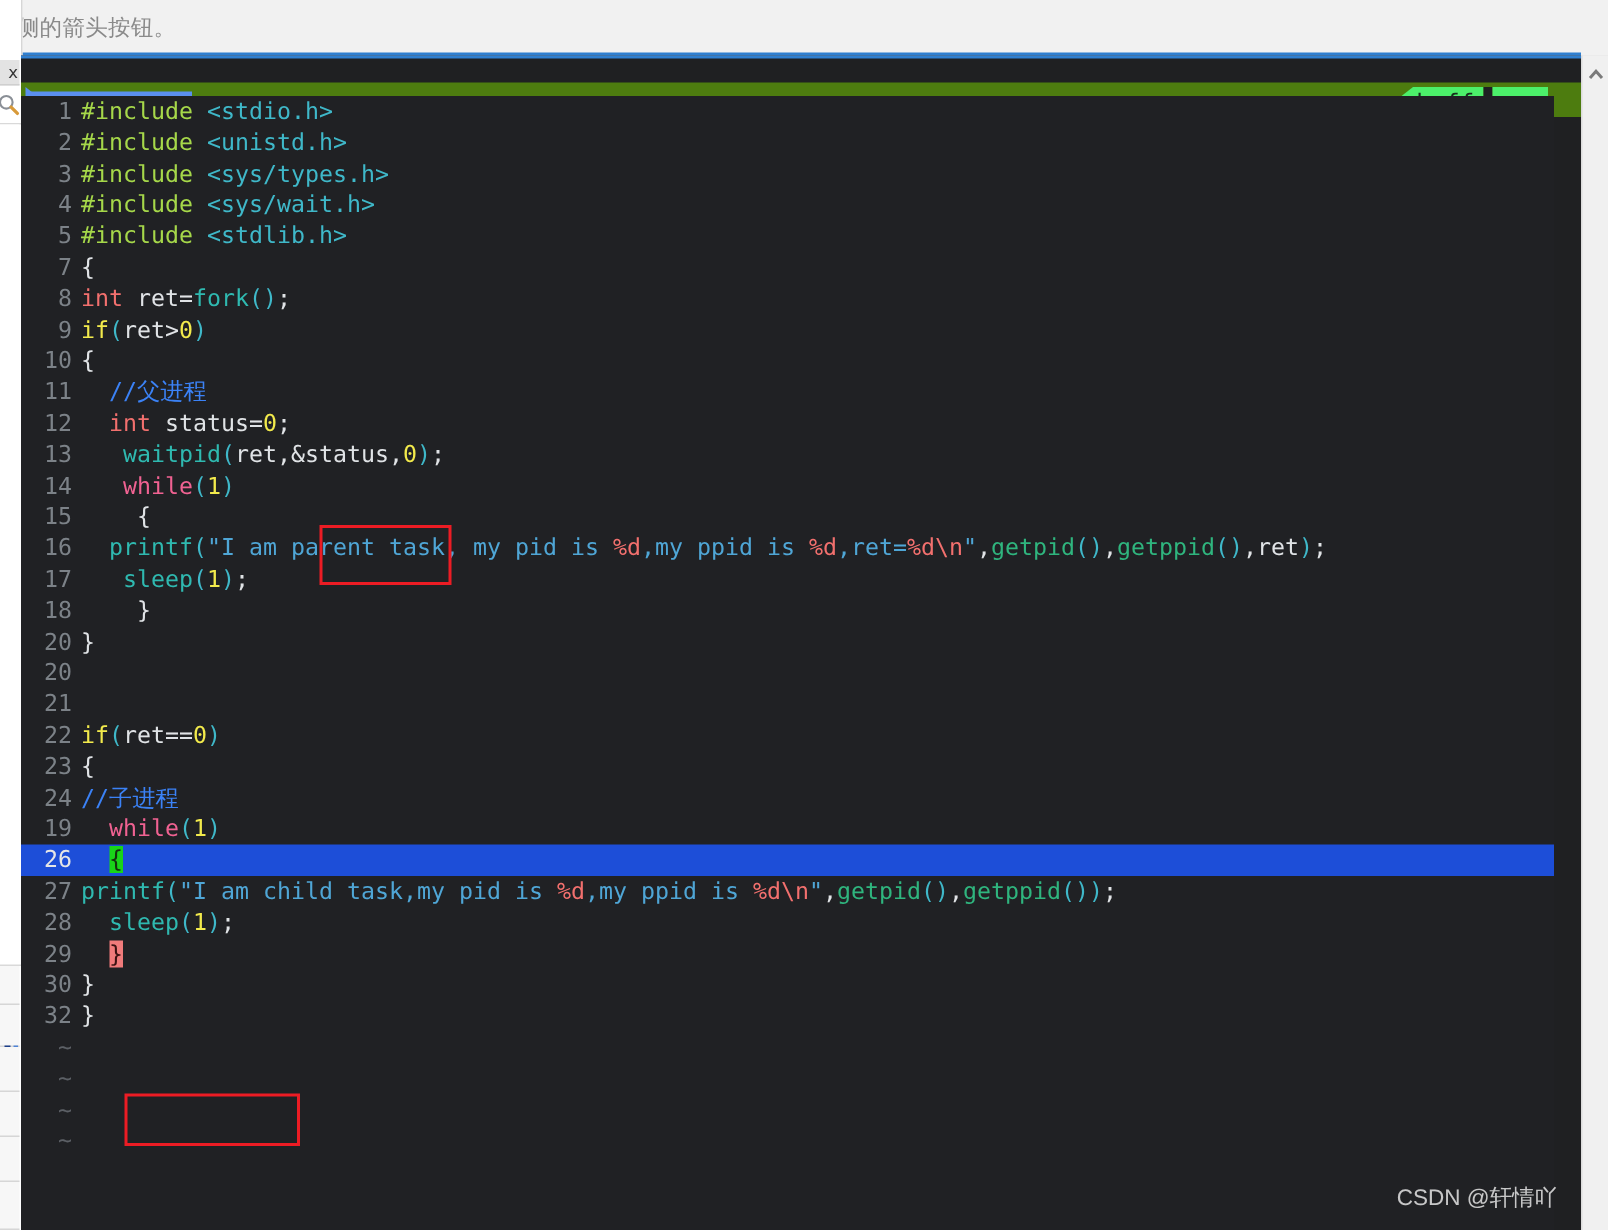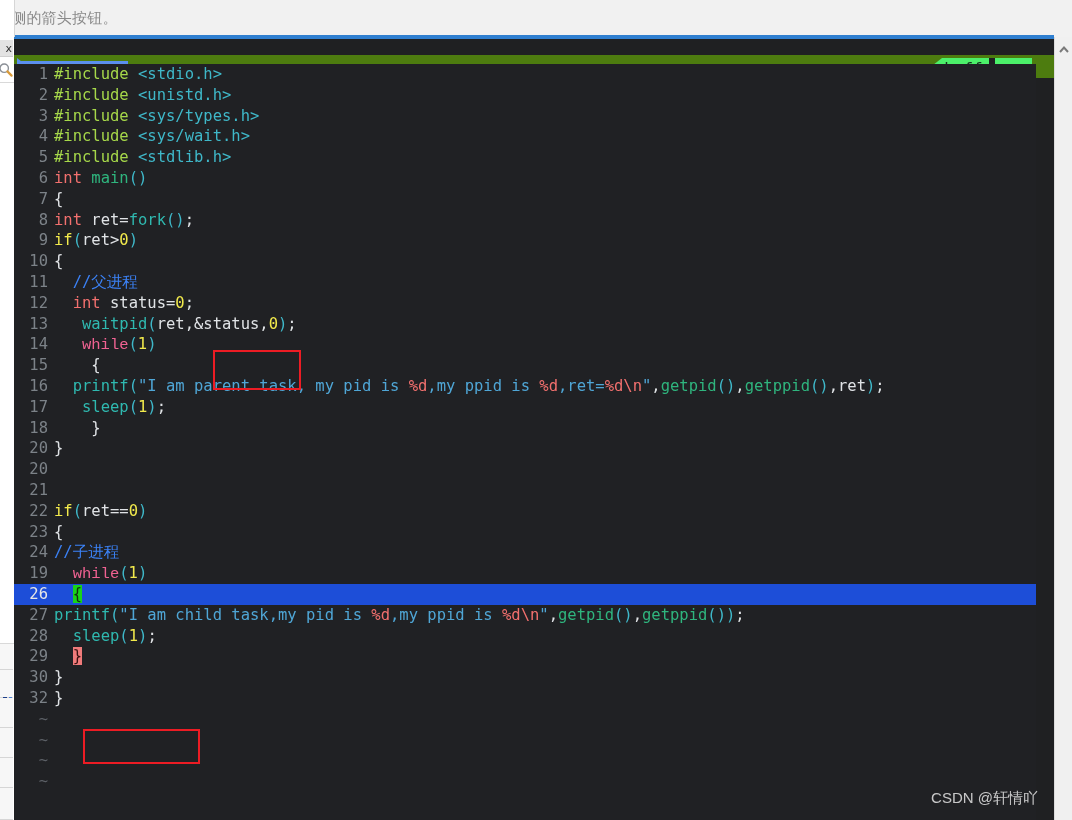--- a/index.html
+++ b/index.html
@@ -164,21 +164,21 @@
   .code-text { color: #d6d9dd; }
 
   
   .t-pre    { color: #a6d84a; }   
   .t-hdr    { color: #3fb8c9; }   
   .t-type   { color: #f2706e; }   
   .t-fn     { color: #2fb57e; }   
   .t-call   { color: #2fb9b0; }   
   .t-punct  { color: #3fb8c9; }   
   .t-kw     { color: #f2ea4c; }   
-  .t-kw2    { color: #f06292; font-family: Liberation Mono, monospace; }   
+  .t-kw2    { color: #f06292; }   
   .t-num    { color: #f2ea4c; }   
   .t-comment{ color: #3b82f6; }   
   .t-str    { color: #4fa6d6; }   
   .t-fmt    { color: #f2706e; }   
   .t-plain  { color: #e0e3e6; }   
   .t-op     { color: #e0e3e6; }
 
   
   .hl-green { background: #19d419; color: #14300f; }
   .hl-red   { background: #f07b7b; color: #3a1212; }
@@ -270,21 +270,20 @@
         <span class="status-rs">rs</span>
       </div>
     </div>
 
     <div class="code-area" id="code-area">
         <div class="code-line"><span class="lnum">1</span><span class="code-text"><span class="t-pre">#include </span><span class="t-hdr">&lt;stdio.h&gt;</span></span></div>
         <div class="code-line"><span class="lnum">2</span><span class="code-text"><span class="t-pre">#include </span><span class="t-hdr">&lt;unistd.h&gt;</span></span></div>
         <div class="code-line"><span class="lnum">3</span><span class="code-text"><span class="t-pre">#include </span><span class="t-hdr">&lt;sys/types.h&gt;</span></span></div>
         <div class="code-line"><span class="lnum">4</span><span class="code-text"><span class="t-pre">#include </span><span class="t-hdr">&lt;sys/wait.h&gt;</span></span></div>
         <div class="code-line"><span class="lnum">5</span><span class="code-text"><span class="t-pre">#include </span><span class="t-hdr">&lt;stdlib.h&gt;</span></span></div>
-        <div class="code-line"><span class="lnum">6</span><span class="code-text"><span class="t-type">int </span><span class="t-fn">main</span><span class="t-punct">()</span></span></div>
         <div class="code-line"><span class="lnum">7</span><span class="code-text"><span class="t-plain">{</span></span></div>
         <div class="code-line"><span class="lnum">8</span><span class="code-text"><span class="t-type">int </span><span class="t-plain">ret</span><span class="t-op">=</span><span class="t-call">fork</span><span class="t-punct">()</span><span class="t-plain">;</span></span></div>
         <div class="code-line"><span class="lnum">9</span><span class="code-text"><span class="t-kw">if</span><span class="t-punct">(</span><span class="t-plain">ret&gt;</span><span class="t-num">0</span><span class="t-punct">)</span></span></div>
         <div class="code-line"><span class="lnum">10</span><span class="code-text"><span class="t-plain">{</span></span></div>
         <div class="code-line"><span class="lnum">11</span><span class="code-text"><span class="t-comment">  //父进程</span></span></div>
         <div class="code-line"><span class="lnum">12</span><span class="code-text"><span class="t-plain">  </span><span class="t-type">int </span><span class="t-plain">status</span><span class="t-op">=</span><span class="t-num">0</span><span class="t-plain">;</span></span></div>
         <div class="code-line"><span class="lnum">13</span><span class="code-text"><span class="t-plain">   </span><span class="t-call">waitpid</span><span class="t-punct">(</span><span class="t-plain">ret,&amp;status,</span><span class="t-num">0</span><span class="t-punct">)</span><span class="t-plain">;</span></span></div>
         <div class="code-line"><span class="lnum">14</span><span class="code-text"><span class="t-plain">   </span><span class="t-kw2">while</span><span class="t-punct">(</span><span class="t-num">1</span><span class="t-punct">)</span></span></div>
         <div class="code-line"><span class="lnum">15</span><span class="code-text"><span class="t-plain">    {</span></span></div>
         <div class="code-line"><span class="lnum">16</span><span class="code-text"><span class="t-plain">  </span><span class="t-call">printf</span><span class="t-punct">(</span><span class="t-str">"I am parent task, my pid is </span><span class="t-fmt">%d</span><span class="t-str">,my ppid is </span><span class="t-fmt">%d</span><span class="t-str">,ret=</span><span class="t-fmt">%d</span><span class="t-fmt">\n</span><span class="t-str">"</span><span class="t-plain">,</span><span class="t-fn">getpid</span><span class="t-punct">()</span><span class="t-plain">,</span><span class="t-fn">getppid</span><span class="t-punct">()</span><span class="t-plain">,ret</span><span class="t-punct">)</span><span class="t-plain">;</span></span></div>

